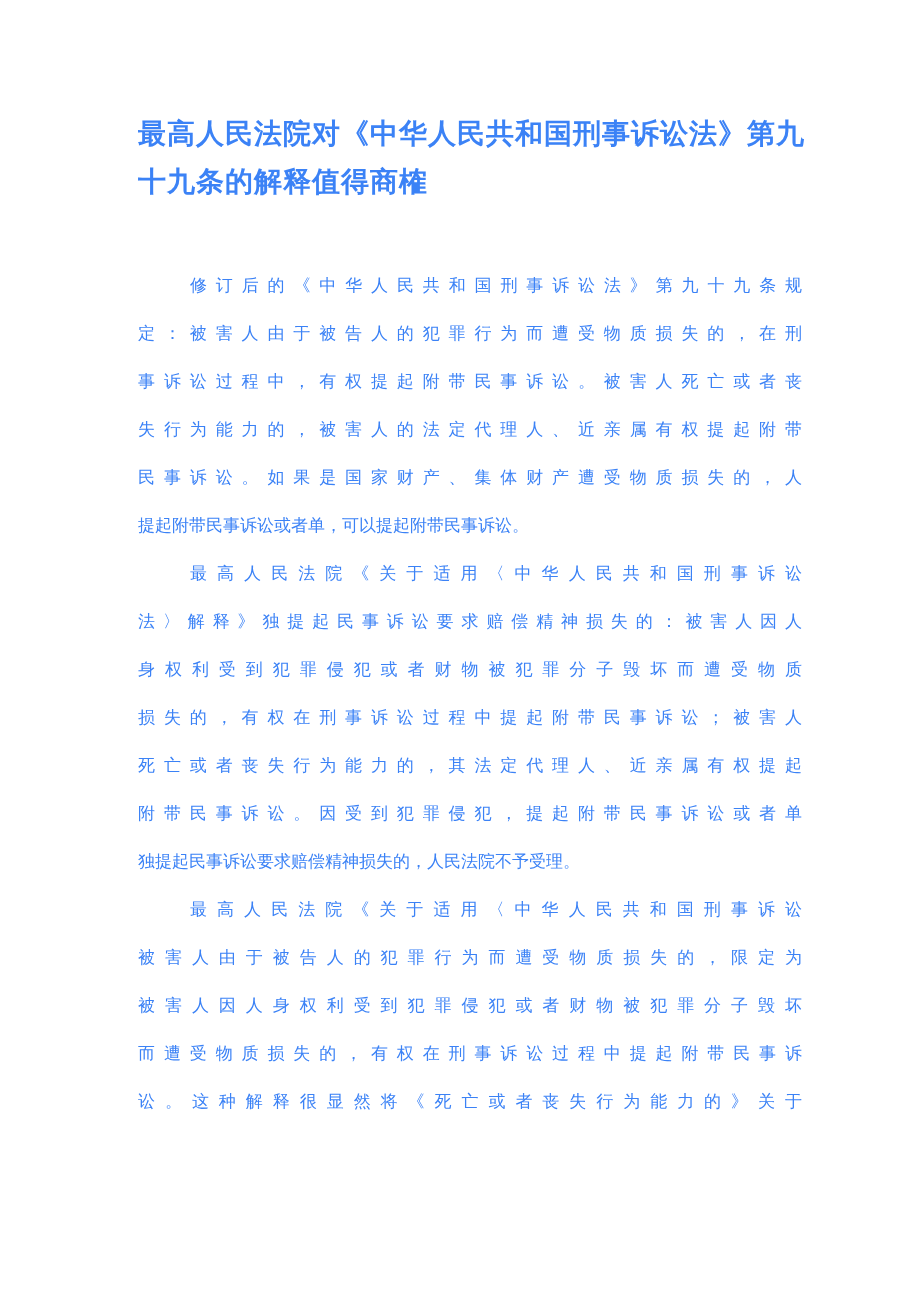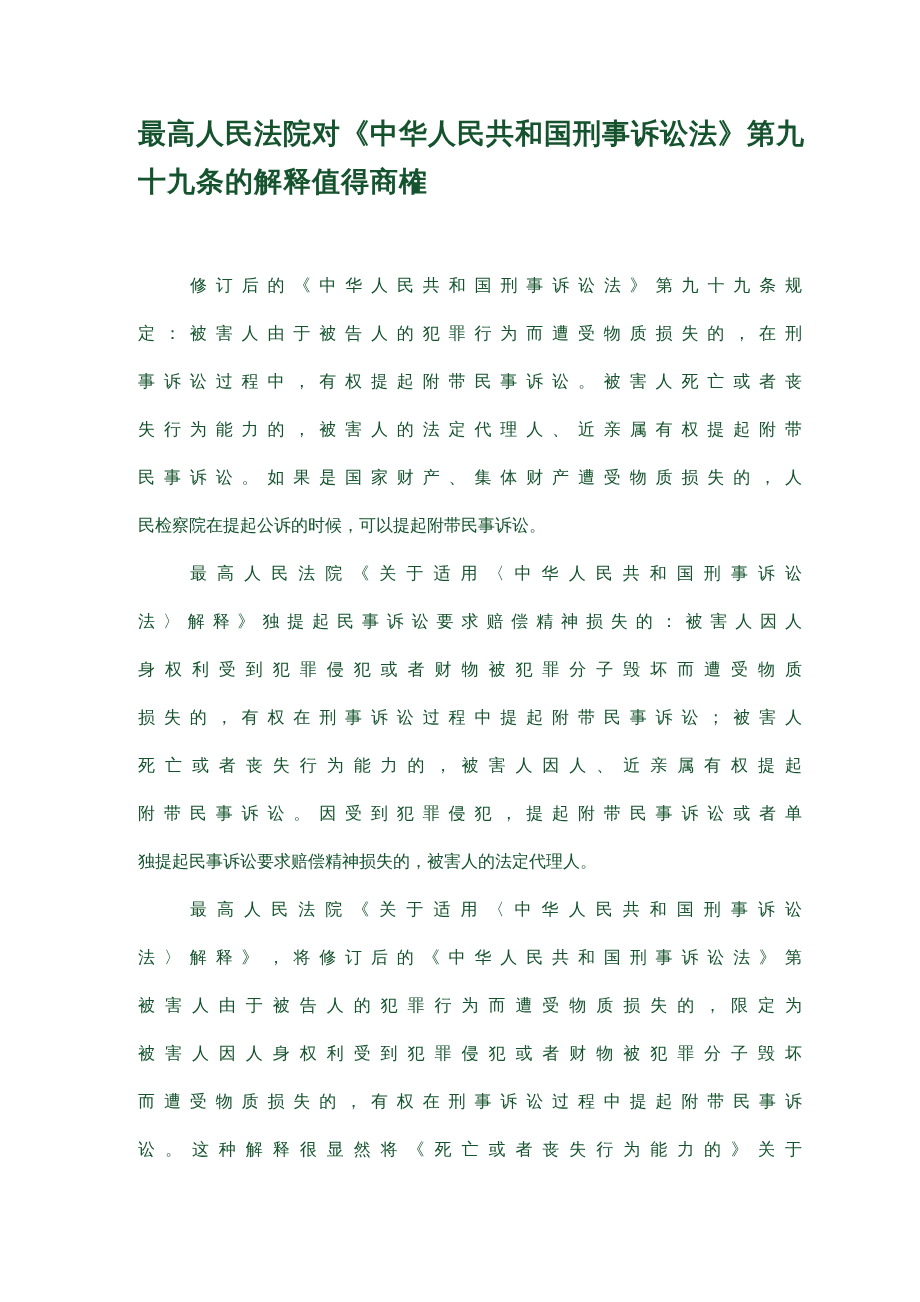--- a/index.html
+++ b/index.html
@@ -7,21 +7,21 @@
     padding: 0;
     background: #ffffff;
   }
   .page {
     position: relative;
     width: 920px;
     height: 1302px;
     background: #ffffff;
     overflow: hidden;
     font-family: "Liberation Serif", "DejaVu Serif", serif;
-    color: #14532d;
+    color: #3b82f6;
   }
   .content {
     position: absolute;
     left: 138px;
     top: 0;
     width: 664px;
   }
   .title-block {
     padding-top: 110px;
   }
@@ -63,36 +63,35 @@
     </div>
 
     <div class="body-block">
 
       <div class="paragraph">
         <div class="line indent">修订后的《中华人民共和国刑事诉讼法》第九十九条规</div>
         <div class="line">定：被害人由于被告人的犯罪行为而遭受物质损失的，在刑</div>
         <div class="line">事诉讼过程中，有权提起附带民事诉讼。被害人死亡或者丧</div>
         <div class="line">失行为能力的，被害人的法定代理人、近亲属有权提起附带</div>
         <div class="line">民事诉讼。如果是国家财产、集体财产遭受物质损失的，人</div>
-        <div class="line para-end">民检察院在提起公诉的时候，可以提起附带民事诉讼。</div>
+        <div class="line para-end">提起附带民事诉讼或者单，可以提起附带民事诉讼。</div>
       </div>
 
       <div class="paragraph">
         <div class="line indent">最高人民法院《关于适用〈中华人民共和国刑事诉讼</div>
         <div class="line">法〉解释》独提起民事诉讼要求赔偿精神损失的：被害人因人</div>
         <div class="line">身权利受到犯罪侵犯或者财物被犯罪分子毁坏而遭受物质</div>
         <div class="line">损失的，有权在刑事诉讼过程中提起附带民事诉讼；被害人</div>
-        <div class="line">死亡或者丧失行为能力的，被害人因人、近亲属有权提起</div>
+        <div class="line">死亡或者丧失行为能力的，其法定代理人、近亲属有权提起</div>
         <div class="line">附带民事诉讼。因受到犯罪侵犯，提起附带民事诉讼或者单</div>
-        <div class="line para-end">独提起民事诉讼要求赔偿精神损失的，被害人的法定代理人。</div>
+        <div class="line para-end">独提起民事诉讼要求赔偿精神损失的，人民法院不予受理。</div>
       </div>
 
       <div class="paragraph">
         <div class="line indent">最高人民法院《关于适用〈中华人民共和国刑事诉讼</div>
-        <div class="line">法〉解释》，将修订后的《中华人民共和国刑事诉讼法》第</div>
         <div class="line">被害人由于被告人的犯罪行为而遭受物质损失的，限定为</div>
         <div class="line">被害人因人身权利受到犯罪侵犯或者财物被犯罪分子毁坏</div>
         <div class="line">而遭受物质损失的，有权在刑事诉讼过程中提起附带民事诉</div>
         <div class="line">讼。这种解释很显然将《死亡或者丧失行为能力的》关于</div>
       </div>
 
     </div>
   </div>
 </div>
 

